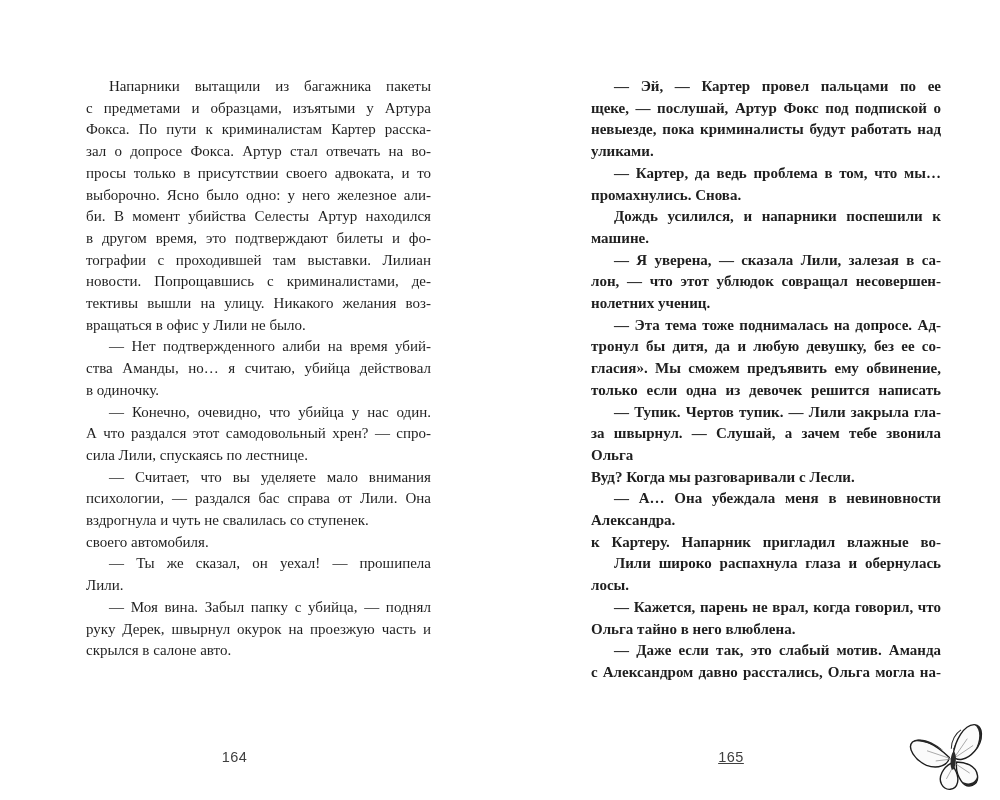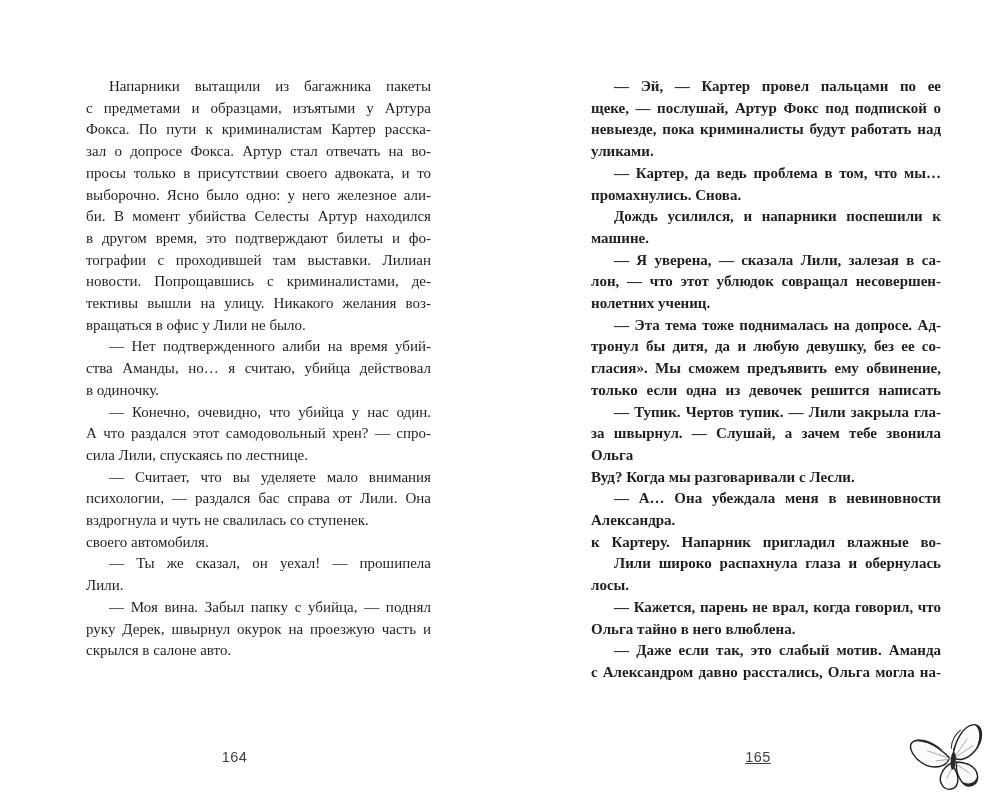--- a/index.html
+++ b/index.html
@@ -42,21 +42,21 @@
     position: absolute;
     top: 742px;
     font-family: "Liberation Sans", "DejaVu Sans", sans-serif;
     font-size: 14.5px;
     letter-spacing: 0.5px;
     color: #3f3f3f;
     text-align: center;
     margin-top: 7px;
   }
   #left-page-number  { left: 50px;  width: 369px; }
-  #right-page-number { left: 571px; width: 374px; text-decoration: underline; }
+  #right-page-number { left: 544px; width: 374px; text-decoration: underline; }
   #butterfly {
     position: absolute;
     left: 909px;
     top: 722px;
     width: 86px;
     height: 76px;
   }
   #butterfly svg { width: 100%; height: 100%; }
 </style>
 </head>

